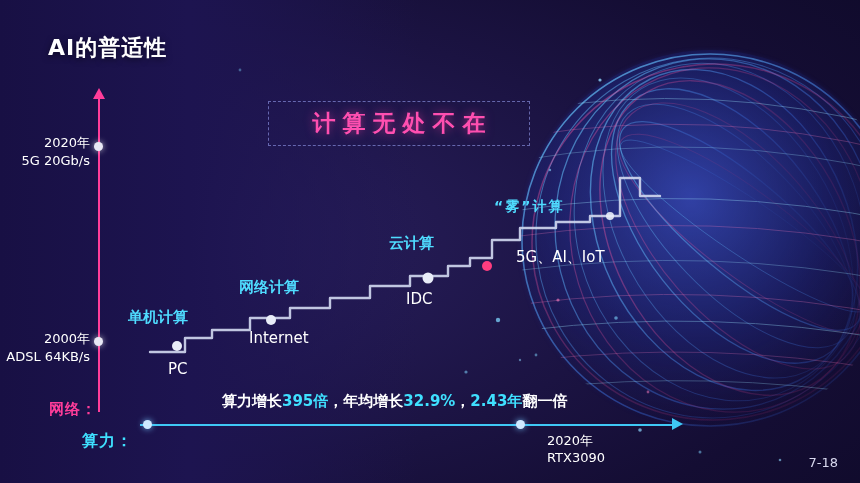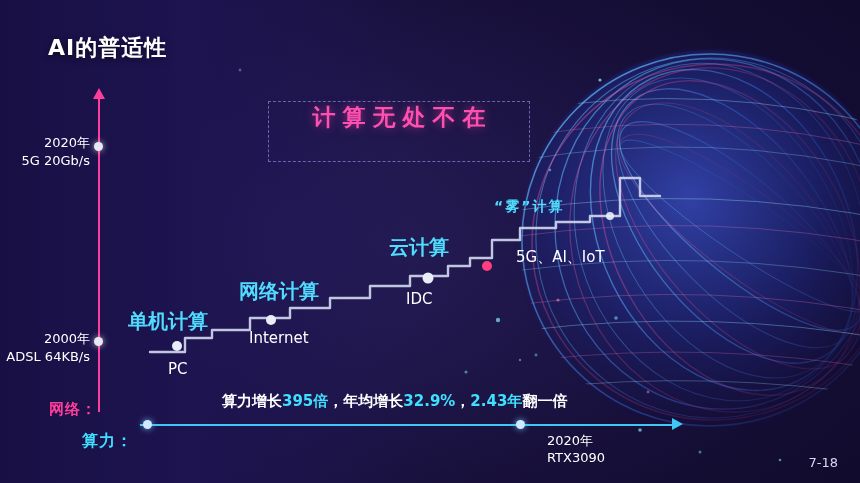--- a/index.html
+++ b/index.html
@@ -50,25 +50,25 @@
     font-weight: bold;
     letter-spacing: 1px;
     color: #ffffff;
     text-shadow: 0 2px 6px rgba(0,0,0,0.5);
   }
 
   
   .banner {
     position: absolute;
     left: 268px; top: 101px;
-    width: 262px; height: 61px;
+    width: 262px; height: 45px;
     border: 1px dashed rgba(160,170,255,0.55);
     box-sizing: border-box;
     display: flex;
-    align-items: flex-start;
+    align-items: center;
     justify-content: center;
     font-family: Liberation Mono, monospace;
   }
   .banner-text {
     font-size: 23px;
     font-weight: bold;
     letter-spacing: 7px;
     color: #ff4fb0;
     text-shadow: 0 0 10px rgba(255,60,160,0.55);
     padding-left: 7px;
@@ -134,21 +134,21 @@
   
   .steps-svg { position: absolute; left: 0; top: 0; pointer-events: none; }
 
   
   .step-lbl {
     position: absolute;
     font-size: 14px;
     white-space: nowrap;
     color: #fff;
   }
-  .step-lbl.zh { font-weight: bold; color: #4fdcff; font-size: 20px; }
+  .step-lbl.zh { font-weight: bold; color: #4fdcff; font-size: 15px; }
   .step-lbl.en { color: #ffffff; font-size: 15px; }
 
   .lbl-pc-zh   { left: 128px; top: 308px; }
   .lbl-pc-en   { left: 168px; top: 360px; text-align: right; }
   .lbl-net-zh  { left: 239px; top: 278px; }
   .lbl-net-en  { left: 249px; top: 329px; }
   .lbl-cloud-zh{ left: 389px; top: 234px; }
   .lbl-cloud-en{ left: 406px; top: 290px; }
   .lbl-fog-zh  { left: 494px; top: 198px; font-weight: bold; color:#4fdcff; letter-spacing:2px; }
   .lbl-fog-en  { left: 516px; top: 248px; text-align: right; }

